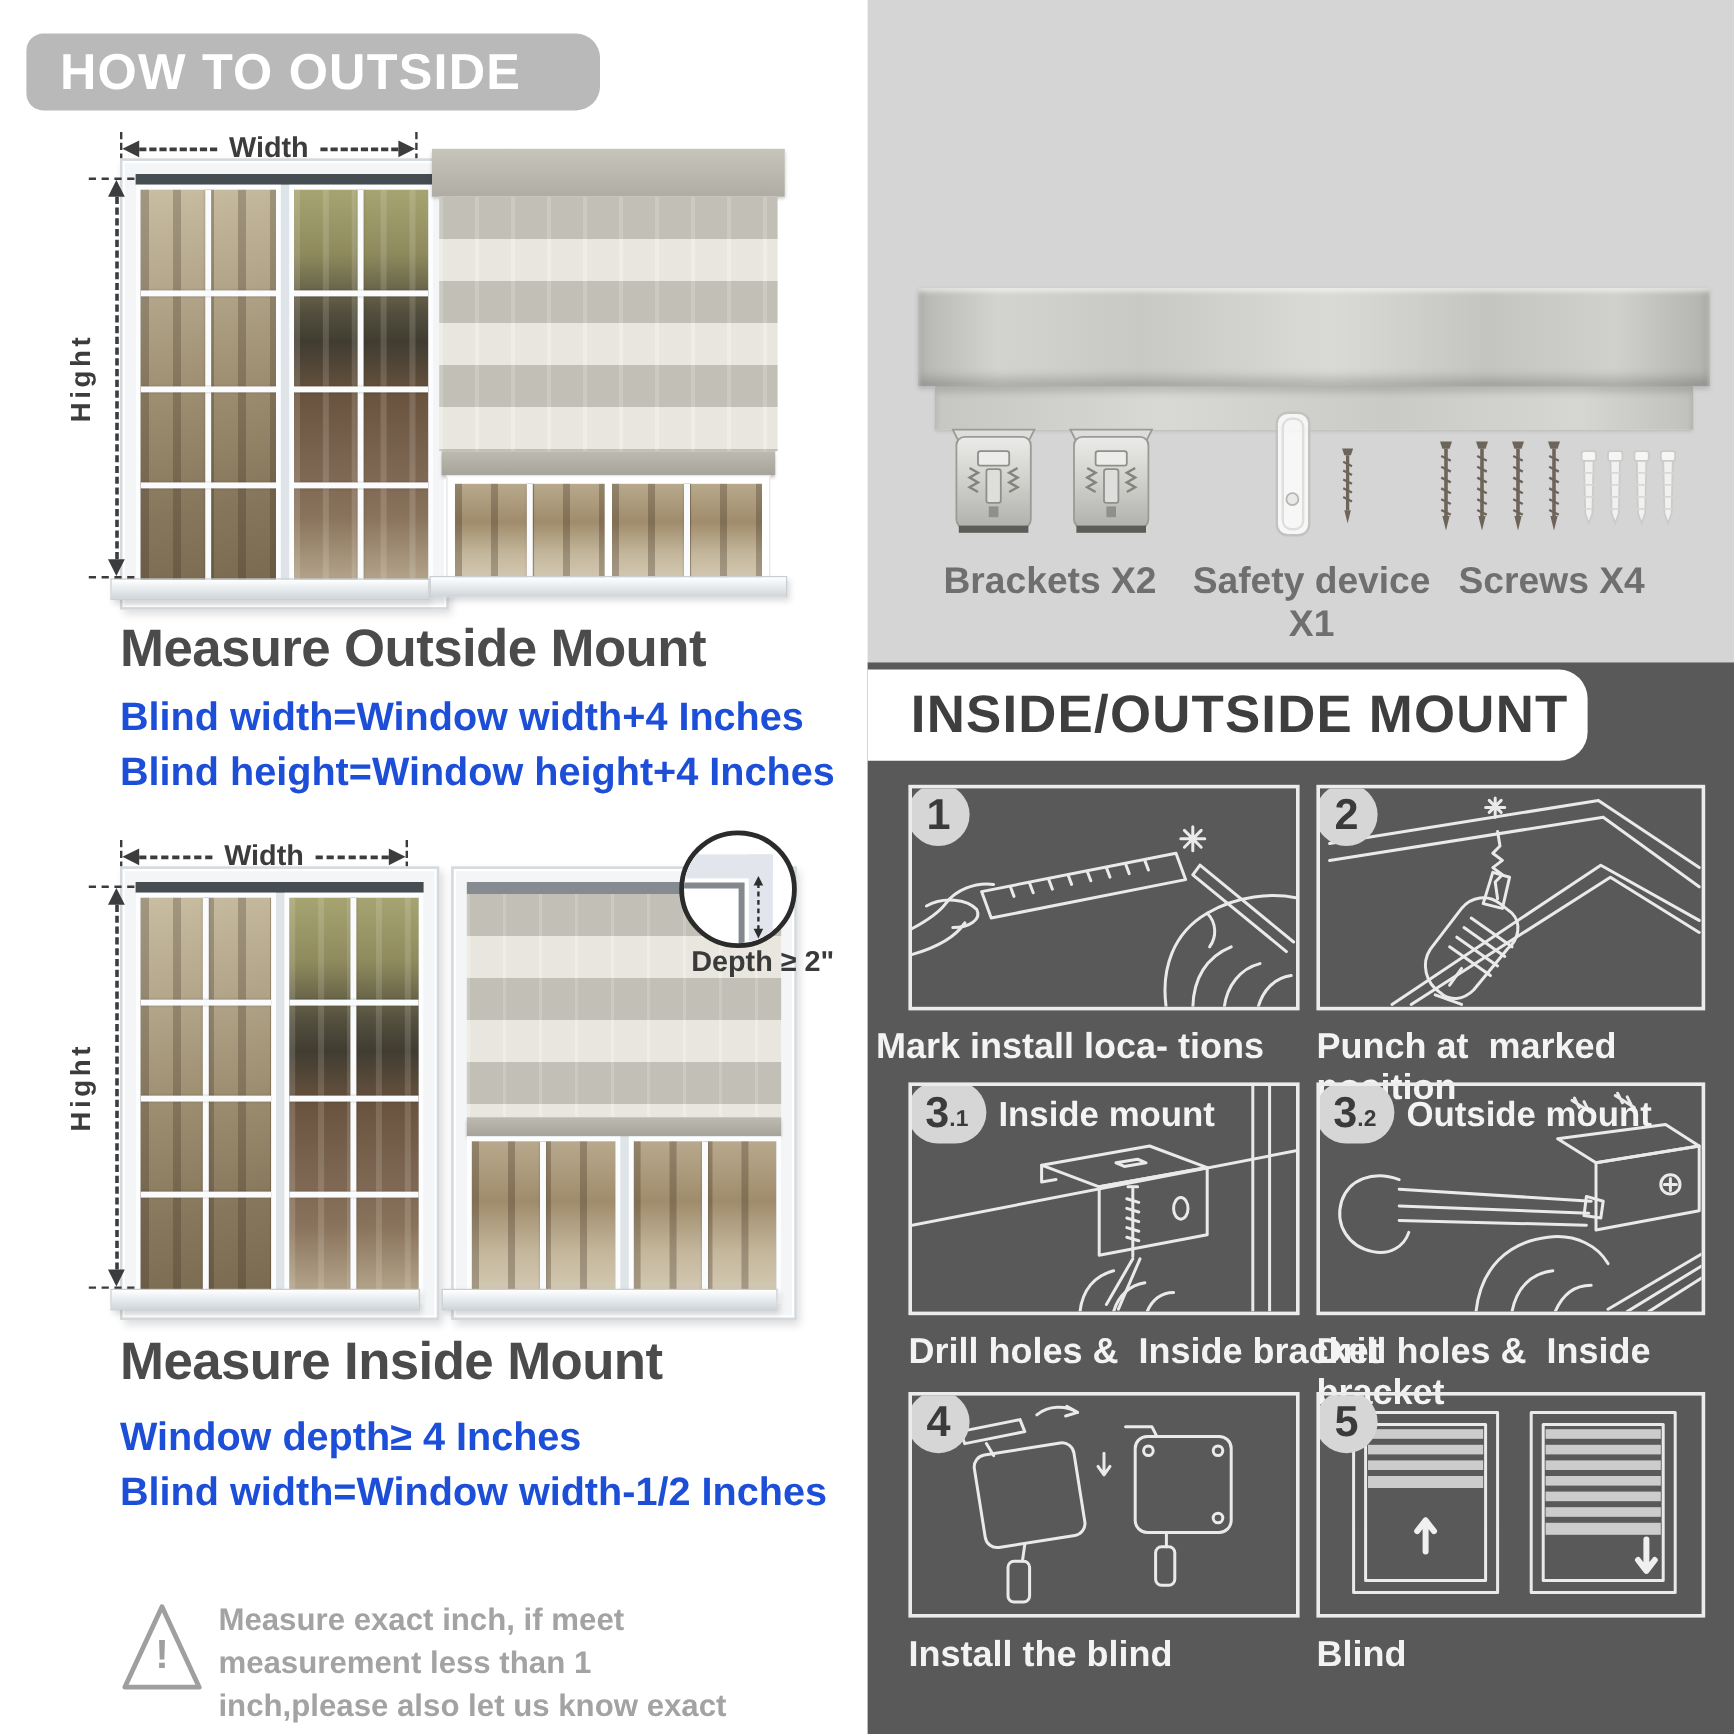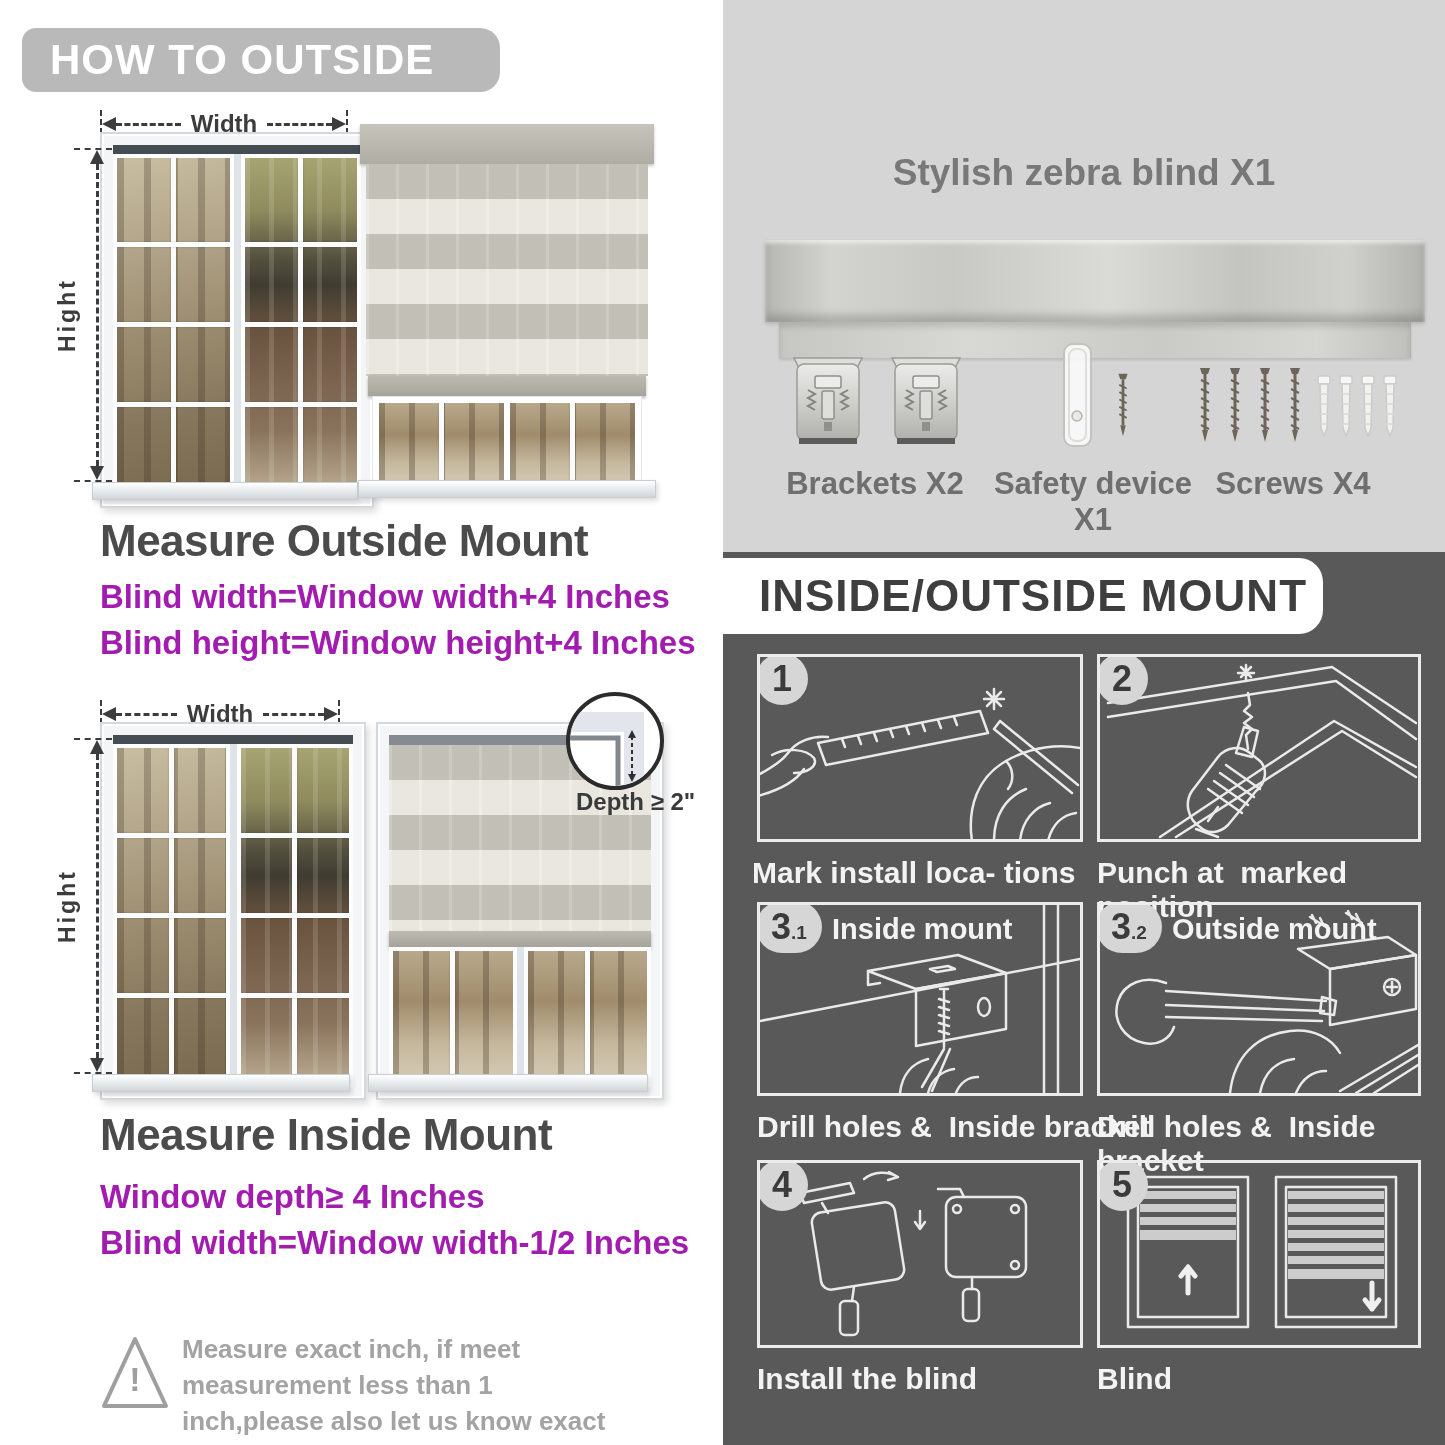--- a/index.html
+++ b/index.html
@@ -21,21 +21,21 @@
     line-height:78px;padding-left:56px;letter-spacing:2px;
   }
   .mount-header{
     left:723px;top:558px;width:564px;height:76px;background:#ffffff;
     border-radius:0 24px 24px 0;color:#3e3e3e;font-size:44px;font-weight:bold;
     line-height:76px;padding-left:36px;letter-spacing:1px;
   }
 
   
   .sec-title{font-size:44px;font-weight:bold;color:#4b4b4b;letter-spacing:-0.5px;}
-  .sec-line{font-size:33px;font-weight:bold;color:#a21caf;}
+  .sec-line{font-size:33px;font-weight:bold;color:#1d4ed8;}
   .part-label{font-size:31px;font-weight:bold;color:#6f6f6f;text-align:center;}
   .blind-label{font-size:37px;font-weight:bold;color:#787878;text-align:center;}
   .step-caption{font-size:30px;font-weight:bold;color:#f3f3f3;white-space:pre-wrap;}
   .warn-text{font-size:26px;line-height:1.38;font-weight:bold;color:#a3a3a3;}
   .depth-label{font-size:24px;font-weight:bold;color:#3a3a3a;}
 
   
   .dim-label{font-size:24px;font-weight:bold;color:#3c3c3c;margin:0 10px;}
   .w-arrow{height:42px;}
   .w-arrow .tv{position:absolute;top:0;height:42px;border-left:2px dashed #3c3c3c;}
@@ -286,21 +286,20 @@
   <div class="abs warn-tri" style="left:100px;top:1334px;width:70px;height:84px;">
     <svg viewBox="0 0 70 78" style="width:70px;height:78px;">
       <path d="M35,5 L66,72 H4 Z" fill="none" stroke="#9f9f9f" stroke-width="4" stroke-linejoin="round"></path>
     </svg>
     <span class="warn-mark">!</span>
   </div>
   <div class="abs warn-text" style="left:182px;top:1332px;width:448px;">Measure exact inch, if meet measurement less than 1 inch,please also let us know exact measurement, please do not leave it</div>
 
   <div class="abs right-top-bg"></div>
 
-  <div class="abs blind-label" style="left:723px;top:152px;width:722px;">Stylish zebra blind X1</div>
 
   <div class="abs cassette-big" style="left:765px;top:240px;width:660px;height:82px;"></div>
   <div class="abs cassette-big-rail" style="left:779px;top:322px;width:632px;height:36px;"></div>
 
   <svg width="0" height="0" style="position:absolute;">
     <defs>
       <linearGradient id="met" x1="0" y1="0" x2="0" y2="1">
         <stop offset="0" stop-color="#ebebe9"></stop>
         <stop offset="0.5" stop-color="#cfcfcb"></stop>
         <stop offset="1" stop-color="#b0b0ac"></stop>
@@ -432,21 +431,21 @@
         <path d="M234,32 v20 M224,42 h20 M227,35 l14,14 M241,35 l-14,14"></path>
         <path d="M240,64 L318,128 M234,72 L312,136 M240,64 L234,72"></path>
         <path d="M212,184 C207,150 218,120 246,104 C270,90 300,86 324,92"></path>
         <path d="M234,184 C234,158 246,140 266,132"></path>
         <path d="M260,184 C262,164 274,150 290,146"></path>
         <path d="M288,184 C292,168 302,158 316,156"></path>
         <path d="M246,104 C254,112 254,124 248,132"></path>
       </g>
     </svg>
   </div>
-  <div class="abs step-caption" style="left:752px;top:856px;">Mark install loca- tions</div>
+  <div class="abs step-caption" style="left:730px;top:856px;">Mark install loca- tions</div>
 
   <div class="panel" style="left:1097px;top:654px;width:318px;height:182px;">
     <div class="badge">
         <span class="n">2</span>
         <span class="s"></span>
       </div>
     <svg viewBox="0 0 318 182">
       <g class="lineart">
         <path d="M8,46 L232,10 M8,60 L236,24 M236,24 L316,82 M232,10 L316,66"></path>
         <path d="M60,180 L234,64 L316,110"></path>

